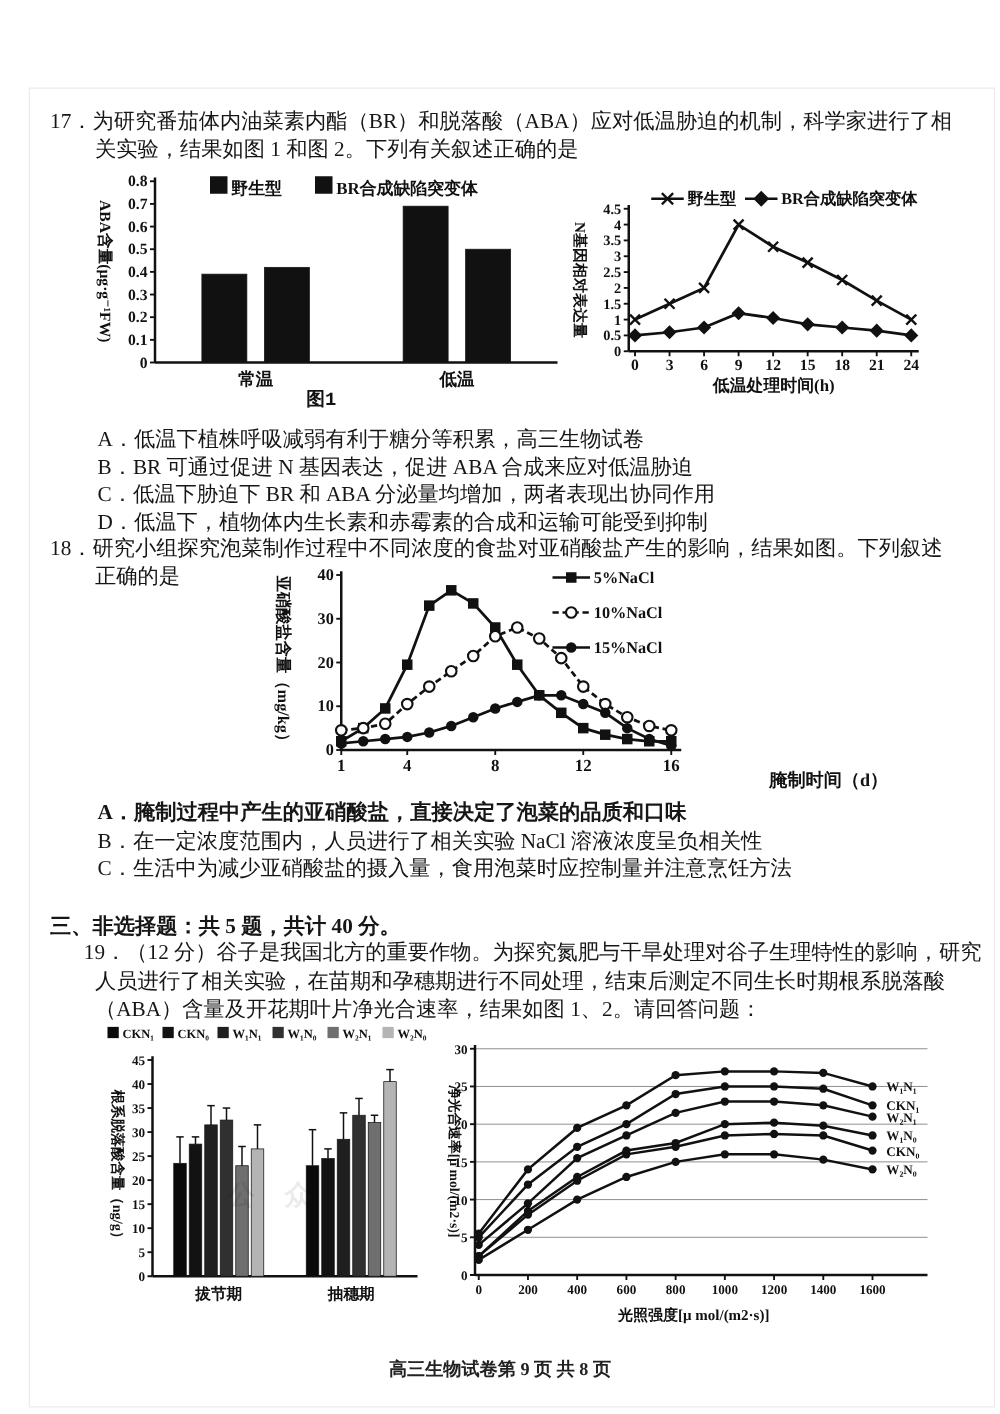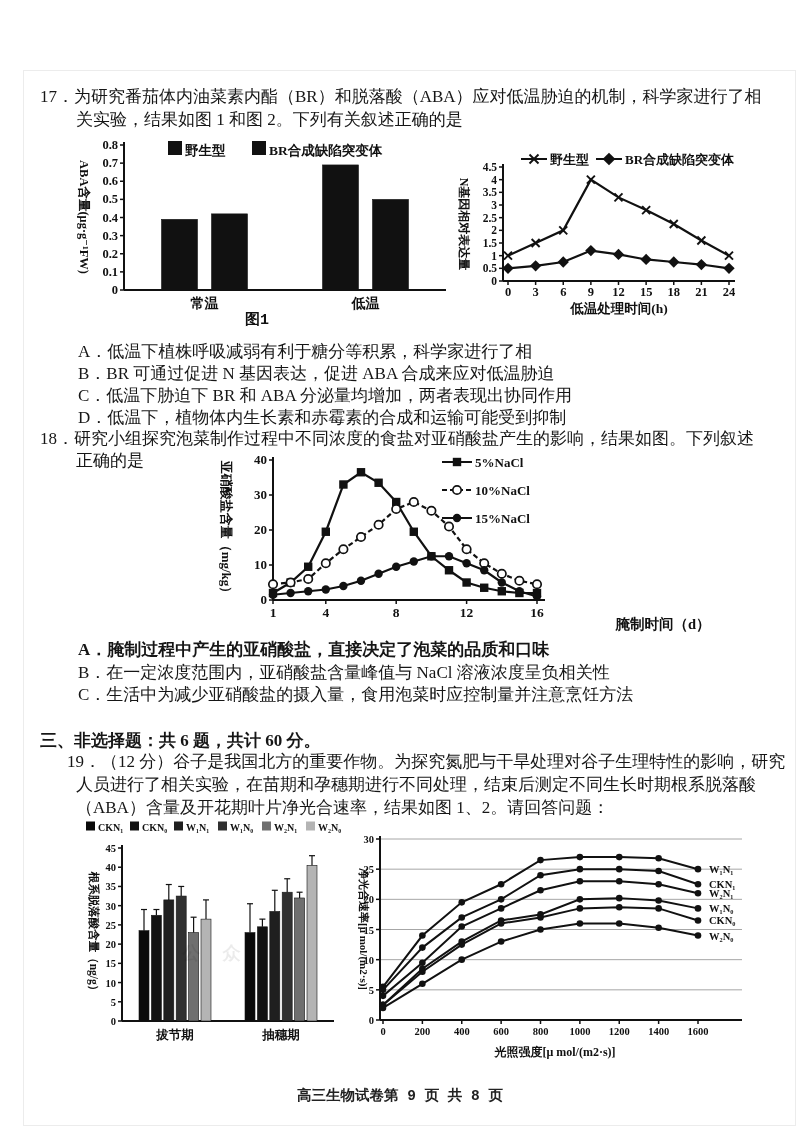--- a/index.html
+++ b/index.html
@@ -7,22 +7,22 @@
   .page {
     position:relative; width:800px; height:1131px; background:#fff;
     font-family:"Liberation Serif","DejaVu Serif",serif; color:#141414; overflow:hidden;
   }
   .frame { position:absolute; left:23px; top:70px; width:773px; height:1056px;
     border:1px solid #ececec; }
   .tl { position:absolute; font-size:17px; line-height:22px; white-space:nowrap; color:#161616; }
   .bold { font-weight:700; }
   .caption { position:absolute; text-align:center; font-weight:700; font-size:15px; color:#111;font-family:Liberation Mono, monospace; }
   .footer { position:absolute; top:1086px; left:0; width:100%; display:flex;
-    justify-content:center; font-weight:700; font-size:14.5px; color:#222;font-family:Liberation Mono, monospace; }
-  .watermark { position:absolute; left:182px; top:941px; font-size:18px; letter-spacing:9px;
+    justify-content:center; font-weight:700; font-size:14.5px; color:#222; }
+  .watermark { position:absolute; left:182px; top:941px; font-size:22px; letter-spacing:9px;
     color:rgba(0,0,0,0.08); font-weight:700; }
   svg { position:absolute; overflow:visible; }
   svg text { font-family:"Liberation Serif","DejaVu Serif",serif; }
 </style>
 </head>
 <body>
 
 <div class="page">
   <div class="frame"></div>
 
@@ -137,21 +137,21 @@
       <line x1="78" y1="15" x2="104" y2="15" stroke="#111" stroke-width="2" stroke-dasharray="none"></line>
       <line x1="86.5" y1="10.5" x2="95.5" y2="19.5" stroke="#111" stroke-width="1.9"></line>
       <line x1="86.5" y1="19.5" x2="95.5" y2="10.5" stroke="#111" stroke-width="1.9"></line>
       <text x="107" y="19.5" font-size="13" text-anchor="start" font-weight="700" fill="#111">野生型</text>
       <line x1="153" y1="15" x2="179" y2="15" stroke="#111" stroke-width="2" stroke-dasharray="none"></line>
       <rect x="161.5" y="10.5" width="9" height="9" fill="#111" transform="rotate(45 166 15)"></rect>
       <text x="182" y="19.5" font-size="13" text-anchor="start" font-weight="700" fill="#111">BR合成缺陷突变体</text>
     </svg>
   <div class="caption" style="left:56px; top:310px; width:402px;">图1</div>
 
-  <div class="tl" style="left:78px; top:341px;">A．低温下植株呼吸减弱有利于糖分等积累，科学家进行了相</div>
+  <div class="tl" style="left:78px; top:341px;">A．低温下植株呼吸减弱有利于糖分等积累，高三生物试卷</div>
   <div class="tl" style="left:78px; top:363px;">B．BR 可通过促进 N 基因表达，促进 ABA 合成来应对低温胁迫</div>
   <div class="tl" style="left:78px; top:385px;">C．低温下胁迫下 BR 和 ABA 分泌量均增加，两者表现出协同作用</div>
   <div class="tl" style="left:78px; top:407px;">D．低温下，植物体内生长素和赤霉素的合成和运输可能受到抑制</div>
 
   <div class="tl" style="left:40px; top:428px;">18．研究小组探究泡菜制作过程中不同浓度的食盐对亚硝酸盐产生的影响，结果如图。下列叙述</div>
   <div class="tl" style="left:76px; top:450px;">正确的是</div>
 
   <svg id="c3" style="left:180px; top:444px;" width="560" height="192">
       <line x1="93" y1="13" x2="93" y2="156" stroke="#111" stroke-width="2"></line>
       <line x1="89" y1="156" x2="93" y2="156" stroke="#111" stroke-width="1.5"></line>
@@ -233,24 +233,24 @@
       <text x="295" y="22.5" font-size="13" text-anchor="start" font-weight="700" fill="#111">5%NaCl</text>
       <line x1="262" y1="46" x2="292" y2="46" stroke="#111" stroke-width="2" stroke-dasharray="5,3"></line>
       <circle cx="277" cy="46" r="4.2" fill="#fff" stroke="#111" stroke-width="1.7"></circle>
       <text x="295" y="50.5" font-size="13" text-anchor="start" font-weight="700" fill="#111">10%NaCl</text>
       <line x1="262" y1="74" x2="292" y2="74" stroke="#111" stroke-width="2" stroke-dasharray="none"></line>
       <circle cx="277" cy="74" r="4.2" fill="#111"></circle>
       <text x="295" y="78.5" font-size="13" text-anchor="start" font-weight="700" fill="#111">15%NaCl</text>
     </svg>
 
   <div class="tl" style="left:78px; top:639px;font-weight:bold;">A．腌制过程中产生的亚硝酸盐，直接决定了泡菜的品质和口味</div>
-  <div class="tl" style="left:78px; top:662px;">B．在一定浓度范围内，亚硝酸盐含量峰值与 NaCl 溶液浓度呈负相关性</div>
+  <div class="tl" style="left:78px; top:662px;">B．在一定浓度范围内，人员进行了相关实验 NaCl 溶液浓度呈负相关性</div>
   <div class="tl" style="left:78px; top:684px;">C．生活中为减少亚硝酸盐的摄入量，食用泡菜时应控制量并注意烹饪方法</div>
 
-  <div class="tl bold" style="left:40px; top:730px;">三、非选择题：共 6 题，共计 60 分。</div>
+  <div class="tl bold" style="left:40px; top:730px;">三、非选择题：共 5 题，共计 40 分。</div>
 
   <div class="tl" style="left:40px; top:751px;margin-left:27px;">19．（12 分）谷子是我国北方的重要作物。为探究氮肥与干旱处理对谷子生理特性的影响，研究</div>
   <div class="tl" style="left:76px; top:774px;">人员进行了相关实验，在苗期和孕穗期进行不同处理，结束后测定不同生长时期根系脱落酸</div>
   <div class="tl" style="left:76px; top:797px;">（ABA）含量及开花期叶片净光合速率，结果如图 1、2。请回答问题：</div>
 
   <svg id="c4" style="left:70px; top:816px;" width="298" height="262">
       <line x1="52" y1="29" x2="52" y2="205" stroke="#111" stroke-width="2"></line>
       <line x1="48" y1="205" x2="52" y2="205" stroke="#111" stroke-width="1.5"></line>
       <text x="46" y="209" font-size="10.5" text-anchor="end" font-weight="700" fill="#111">0</text>
       <line x1="48" y1="185.77777777777777" x2="52" y2="185.77777777777777" stroke="#111" stroke-width="1.5"></line>

